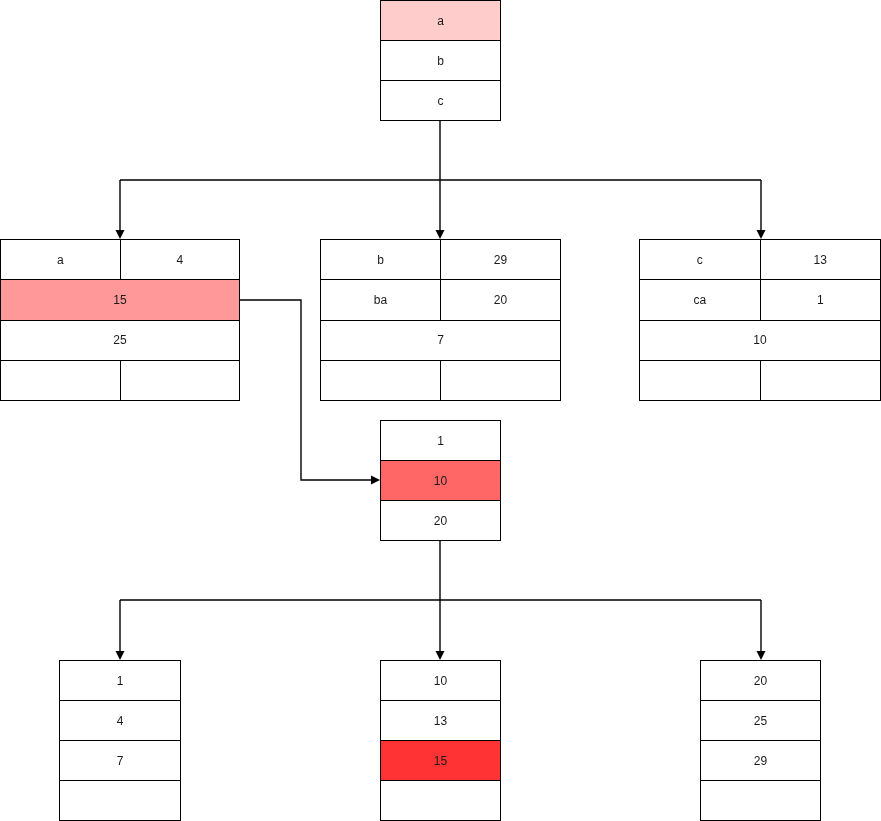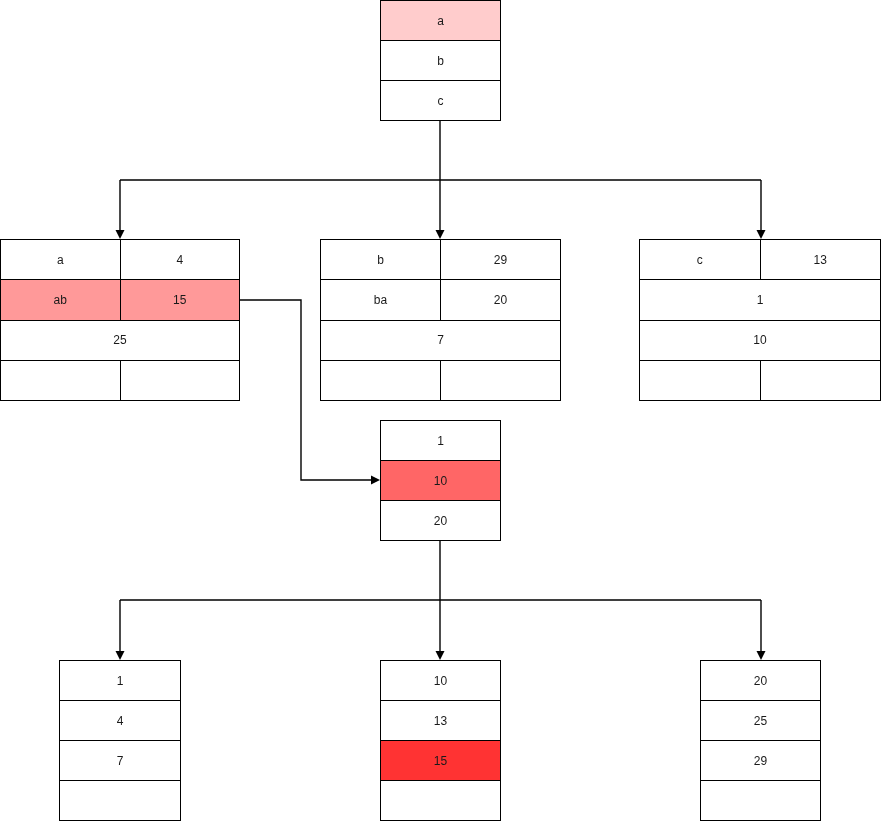--- a/index.html
+++ b/index.html
@@ -100,21 +100,20 @@
         <div class="row">
           <div class="cell">c</div>
         </div>
       </div>
       <div class="node" style="left: 0px; top: 239px; width: 240px; height: 162px;">
         <div class="row">
           <div class="cell">a</div>
           <div class="cell">4</div>
         </div>
         <div class="row">
-          <div class="cell" style="background: rgb(255, 153, 153);">ab</div>
           <div class="cell" style="background: rgb(255, 153, 153);">15</div>
         </div>
         <div class="row">
           <div class="cell">25</div>
         </div>
         <div class="row">
           <div class="cell"></div>
           <div class="cell"></div>
         </div>
       </div>
@@ -134,20 +133,21 @@
           <div class="cell"></div>
           <div class="cell"></div>
         </div>
       </div>
       <div class="node" style="left: 639px; top: 239px; width: 242px; height: 162px;">
         <div class="row">
           <div class="cell">c</div>
           <div class="cell">13</div>
         </div>
         <div class="row">
+          <div class="cell">ca</div>
           <div class="cell">1</div>
         </div>
         <div class="row">
           <div class="cell">10</div>
         </div>
         <div class="row">
           <div class="cell"></div>
           <div class="cell"></div>
         </div>
       </div>

